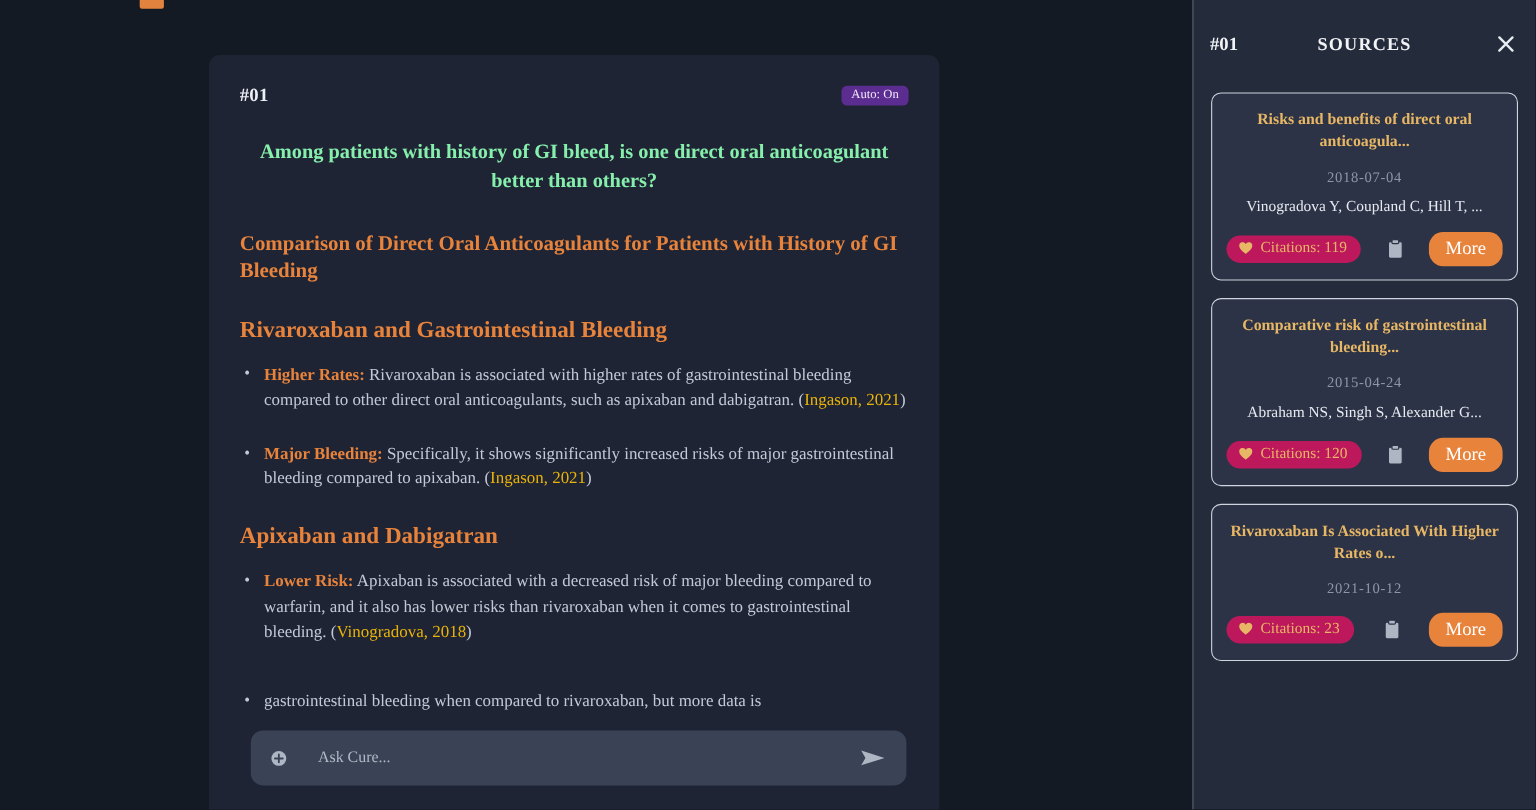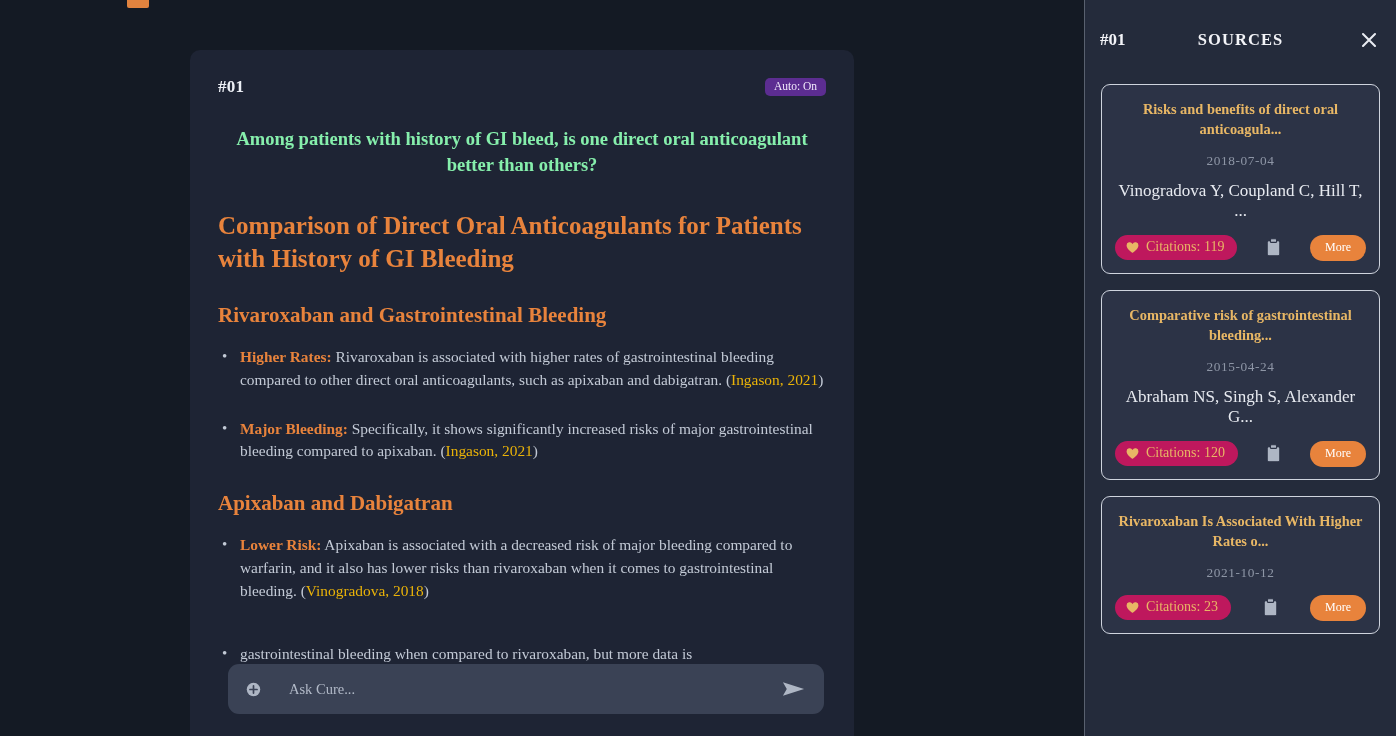--- a/index.html
+++ b/index.html
@@ -40,21 +40,21 @@
     color: #86efac;
     font-size: 18.5px;
     font-weight: bold;
     line-height: 1.42;
     padding: 0 8px;
   }
 
   .h1-orange {
     margin-top: 30px;
     color: #e8833c;
-    font-size: 25px;
+    font-size: 19px;
     font-weight: bold;
     line-height: 1.33;
   }
   .h2-orange {
     margin-top: 28px;
     color: #e8833c;
     font-size: 21px;
     font-weight: bold;
   }
   ul.bullets { list-style: none; margin-top: 18px; }
@@ -139,42 +139,42 @@
     margin-top: 13px;
     text-align: center;
     color: #8e96a6;
     font-size: 13.3px;
     letter-spacing: .6px;
   }
   .src-authors {
     margin-top: 12px;
     text-align: center;
     color: #e7eaf0;
-    font-size: 17px;
+    font-size: 14px;
   }
   .src-actions {
     margin-top: 14px;
     display: flex; align-items: center; justify-content: space-between;
   }
   .cite-pill {
     display: inline-flex; align-items: center; gap: 7px;
     background: #be185d;
     border-radius: 13px;
     padding: 4px 13px 5px 11px;
     color: #e8b765;
     font-size: 14px;
   }
   .heart-icon { width: 13px; height: 13px; }
   .clip-icon { width: 15px; height: 19px; cursor: pointer; }
   .more-btn {
     background: #e8833c; color: #ffffff;
     border: 0; border-radius: 13px;
     padding: 5px 15px 6px 15px;
     font-family: "Liberation Serif", serif;
-    font-size: 12px;
+    font-size: 17px;
     cursor: pointer;
   }
 </style>
 </head>
 <body>
 
 <div id="app">
 
   <div class="logo-mark"></div>
 

